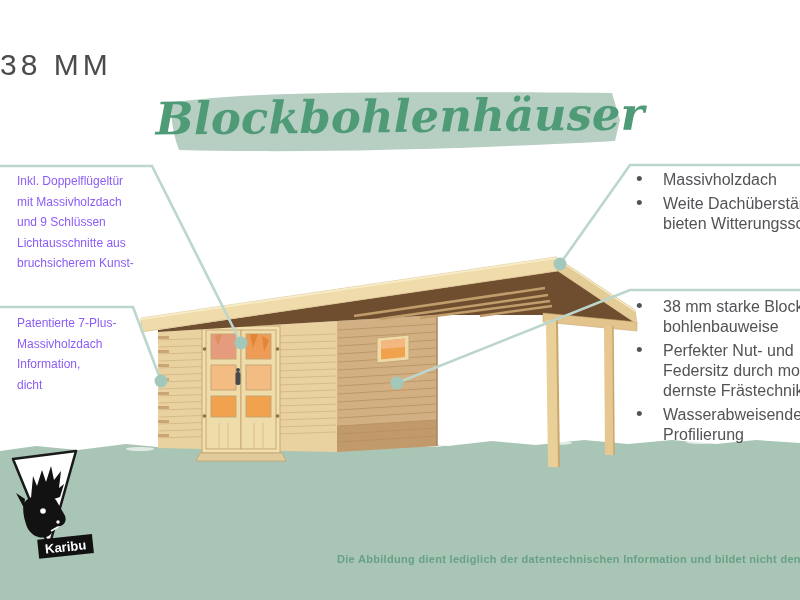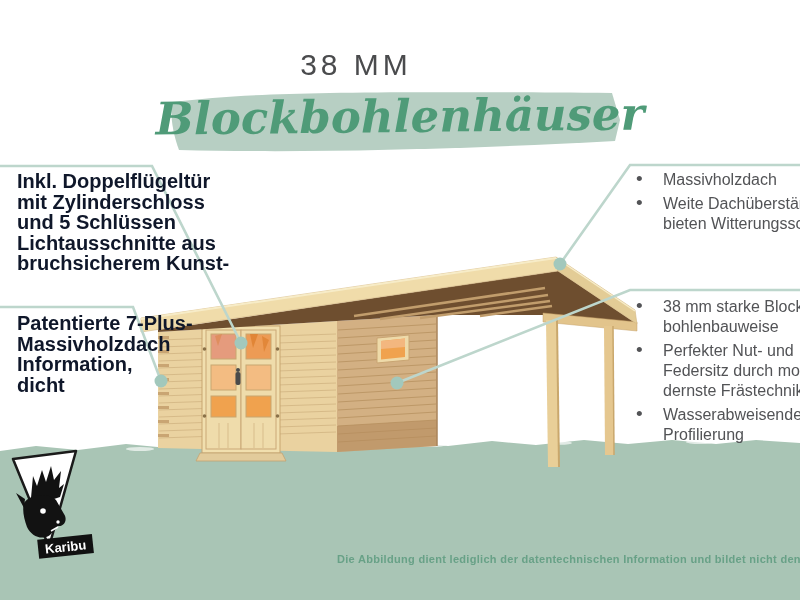--- a/index.html
+++ b/index.html
@@ -3,32 +3,31 @@
 <meta charset="utf-8">
 <style>
   html,body{margin:0;padding:0;background:#e8e8e8;}
   .stage{
     position:relative;width:800px;height:600px;margin:0 auto;
     background:#ffffff;overflow:hidden;
     font-family:"Liberation Sans", sans-serif;
   }
   .stage svg{position:absolute;left:0;top:0;}
   .hdr-size{
-    position:absolute;left:0;top:48px;width:712px;text-align:center;
+    position:absolute;left:0;top:48px;width:712px;text-align:left;
     font-size:30px;font-weight:500;letter-spacing:4px;color:#4a4b4d;
   }
   .hdr-title{
     position:absolute;left:0;top:90px;width:800px;text-align:center;
     font-family:"DejaVu Serif", serif;font-style:italic;font-weight:bold;
     font-size:45px;color:#4f9b78;transform:rotate(-0.6deg);
   }
   .note{
-    position:absolute;color:#0f172a;font-size:20px;line-height:20.5px;
+    position:absolute;color:#8b5cf6;font-size:12px;line-height:20.5px;
     white-space:nowrap;
-    font-weight:bold;
   }
   .note-l1{left:17px;top:171px;}
   .note-l2{left:17px;top:313px;}
   .rblock{position:absolute;color:#525356;font-size:16px;line-height:20px;}
   .rblock1{left:630px;top:170px;width:240px;}
   .rblock2{left:630px;top:297px;width:240px;}
   .bitem{position:relative;padding-left:33px;margin-bottom:4px;white-space:nowrap;}
   .bitem:before{content:"\2022";position:absolute;left:6px;top:-1px;font-size:19px;color:#525356;}
   .footer-note{
     position:absolute;left:337px;top:553px;white-space:nowrap;
@@ -206,22 +205,22 @@
       <circle cx="560" cy="264" r="6.5"></circle>
       <circle cx="397" cy="383" r="6.5"></circle>
     </g>
   </svg>
 
   <div class="hdr-size">38 MM</div>
   <div class="hdr-title">Blockbohlenhäuser</div>
 
   <div class="note note-l1">
     <div>Inkl. Doppelflügeltür</div>
-    <div>mit Zylinderschloss</div>
-    <div>und 5 Schlüssen</div>
+    <div>mit Massivholzdach</div>
+    <div>und 9 Schlüssen</div>
     <div>Lichtausschnitte aus</div>
     <div>bruchsicherem Kunst-</div>
   </div>
   <div class="note note-l2">
     <div>Patentierte 7-Plus-</div>
     <div>Massivholzdach</div>
     <div>Information,</div>
     <div>dicht</div>
   </div>
 

